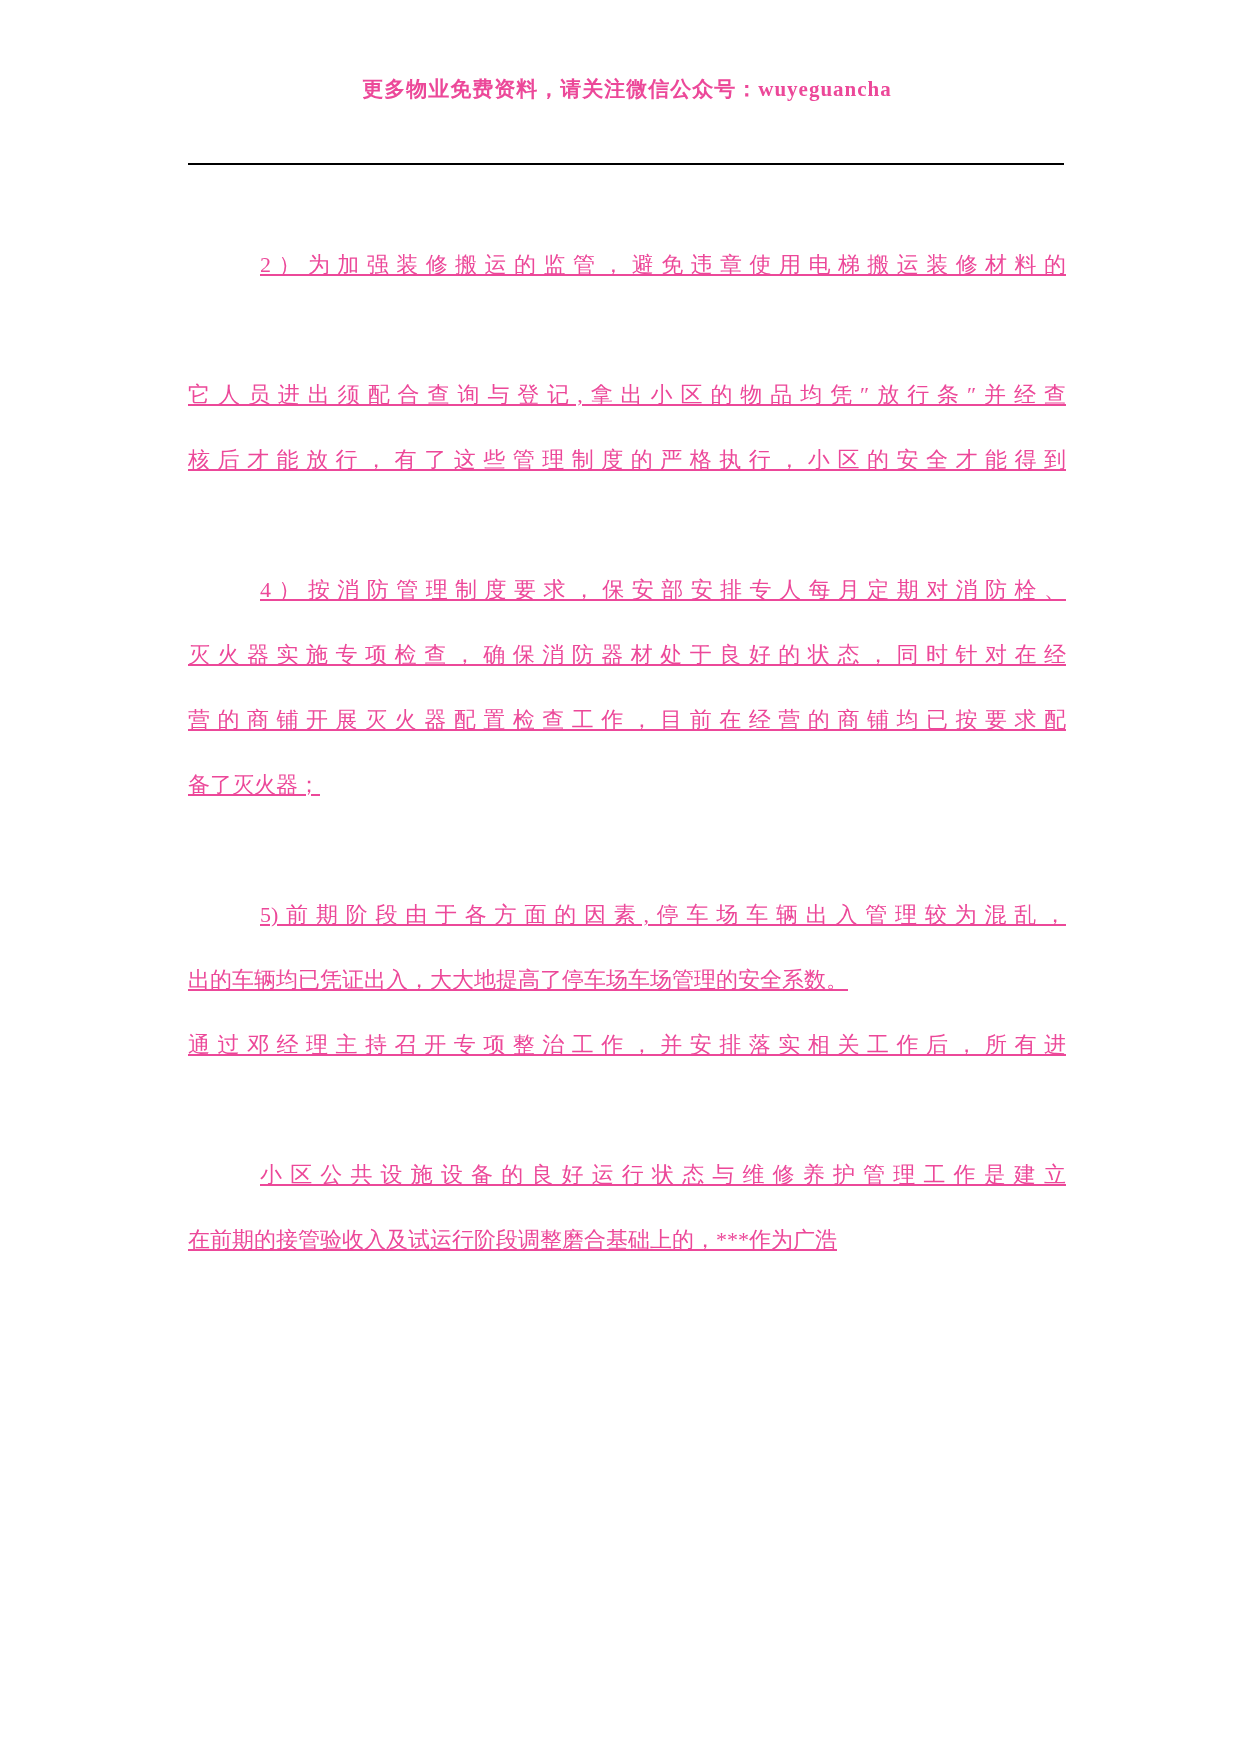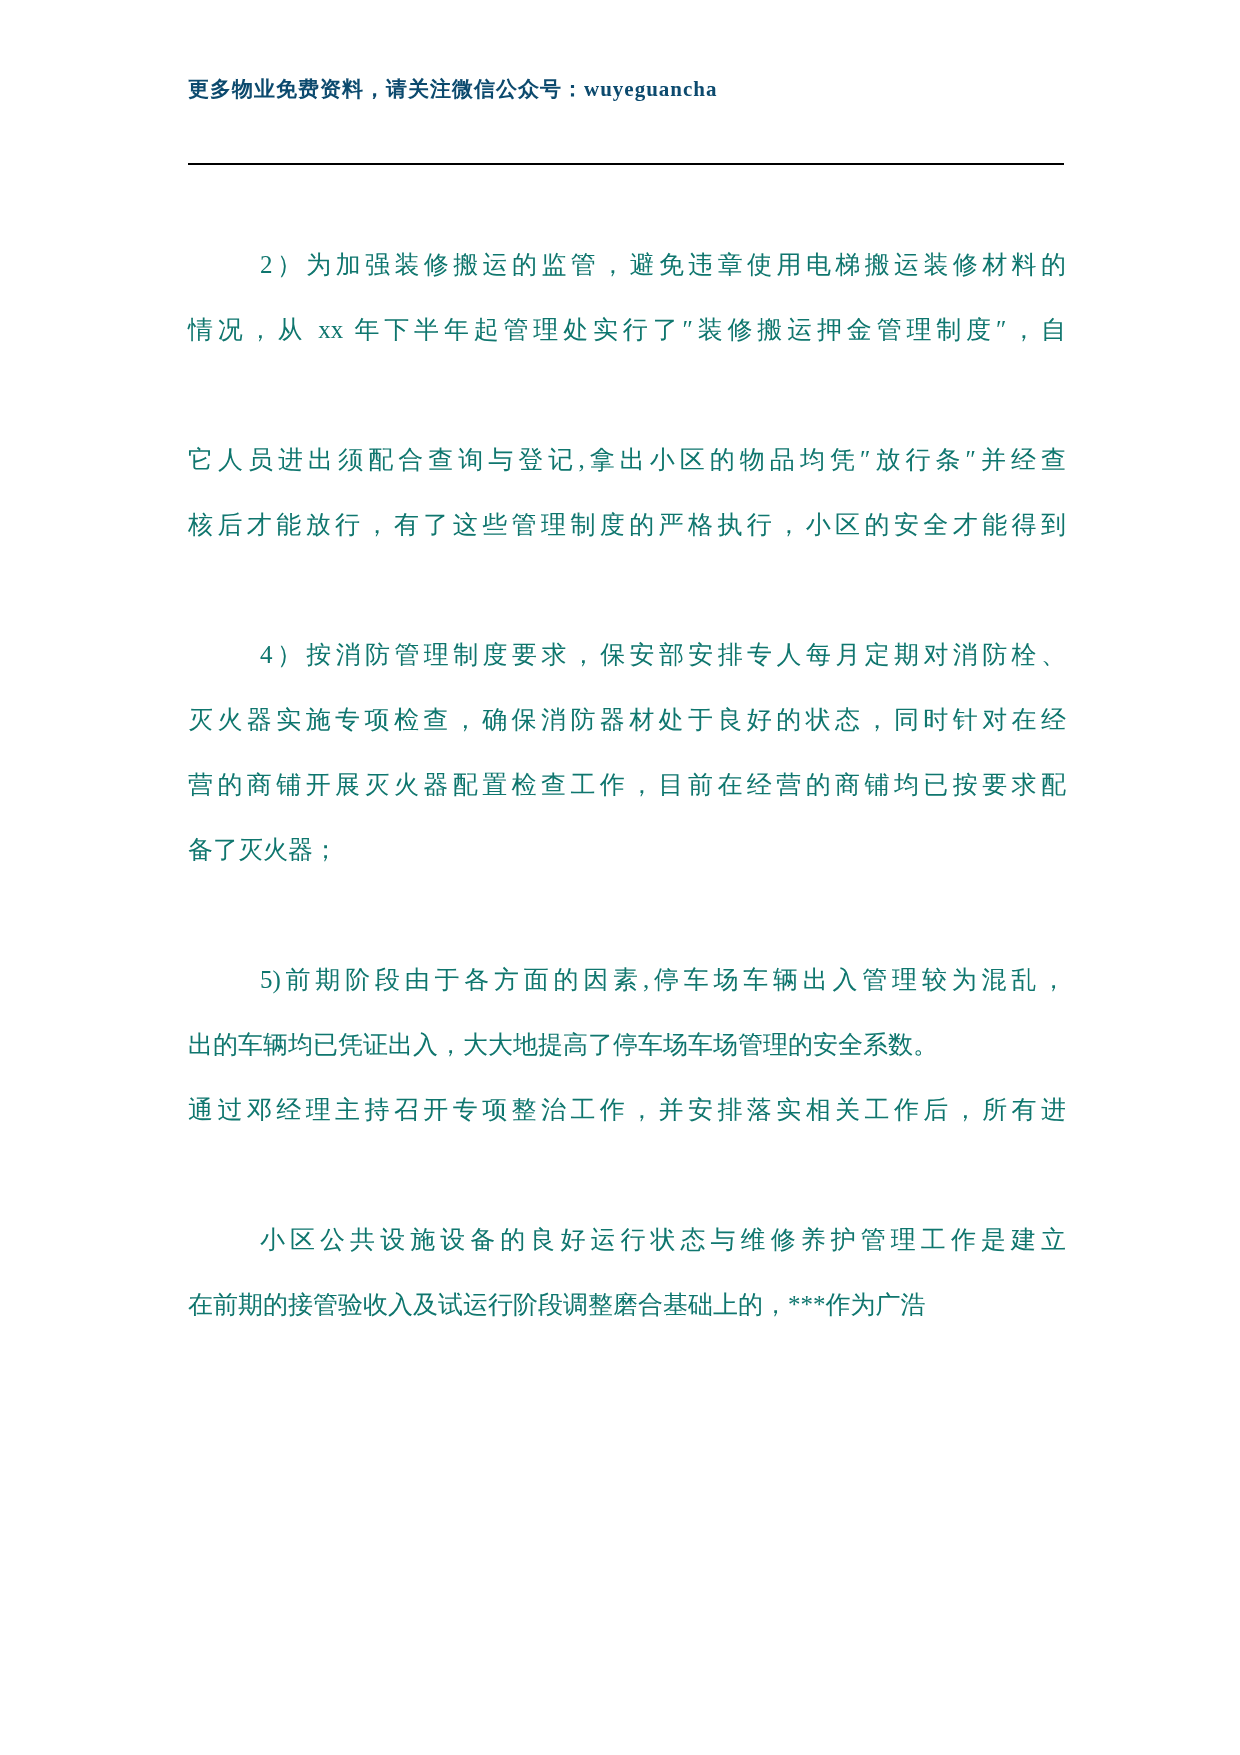--- a/index.html
+++ b/index.html
@@ -18,24 +18,25 @@
   .page {
     position: absolute;
     inset: 0;
     background: #ffffff;
   }
   .header-promo {
     position: absolute;
     top: 75px;
     left: 188px;
     width: 878px;
+    text-align: center;
     font-size: 21px;
     font-weight: bold;
     letter-spacing: 1px;
-    color: #0c4a6e;
+    color: #ec4899;
     white-space: nowrap;
   }
   .header-rule {
     position: absolute;
     top: 163px;
     left: 188px;
     width: 876px;
     height: 0;
     border-top: 2px solid #000000;
   }
@@ -44,46 +45,46 @@
     top: 232px;
     left: 188px;
     width: 878px;
   }
   .para {
     margin: 0 0 65px 0;
     padding: 0;
   }
   .para:last-child { margin-bottom: 0; }
   .line {
-    font-size: 25px;
+    font-size: 22px;
     line-height: 65px;
     height: 65px;
-    color: #0f766e;
+    color: #ec4899;
     overflow: visible;
     white-space: nowrap;
+    text-decoration: underline;
   }
   .line.fill {
     white-space: normal;
     text-align: justify;
     text-align-last: justify;
   }
   .line.indent {
     text-indent: 72px;
   }
 </style>
 </head>
 <body>
 
 <div class="page">
   <div class="header-promo">更多物业免费资料，请关注微信公众号：wuyeguancha</div>
   <div class="header-rule"></div>
   <div class="doc-body">
       <div class="para">
         <div class="line fill indent">2）为加强装修搬运的监管，避免违章使用电梯搬运装修材料的</div>
-        <div class="line fill">情况，从 xx 年下半年起管理处实行了″装修搬运押金管理制度″，自</div>
       </div>
       <div class="para">
         <div class="line fill">它人员进出须配合查询与登记,拿出小区的物品均凭″放行条″并经查</div>
         <div class="line fill">核后才能放行，有了这些管理制度的严格执行，小区的安全才能得到</div>
       </div>
       <div class="para">
         <div class="line fill indent">4）按消防管理制度要求，保安部安排专人每月定期对消防栓、</div>
         <div class="line fill">灭火器实施专项检查，确保消防器材处于良好的状态，同时针对在经</div>
         <div class="line fill">营的商铺开展灭火器配置检查工作，目前在经营的商铺均已按要求配</div>
         <div class="line">备了灭火器；</div>

